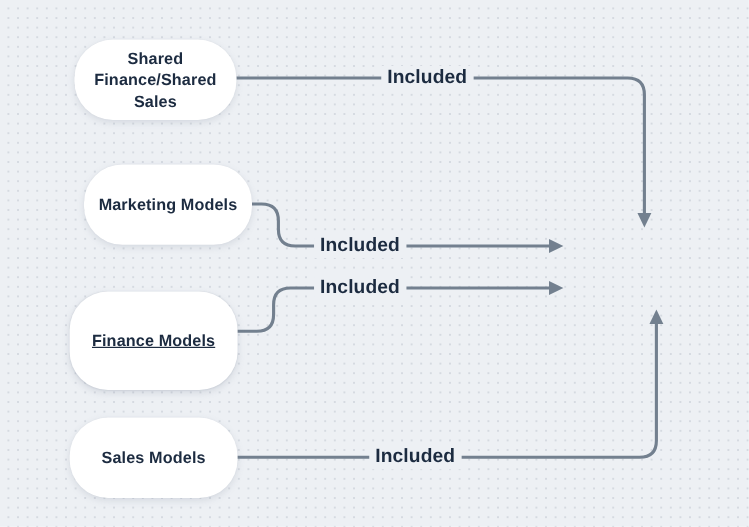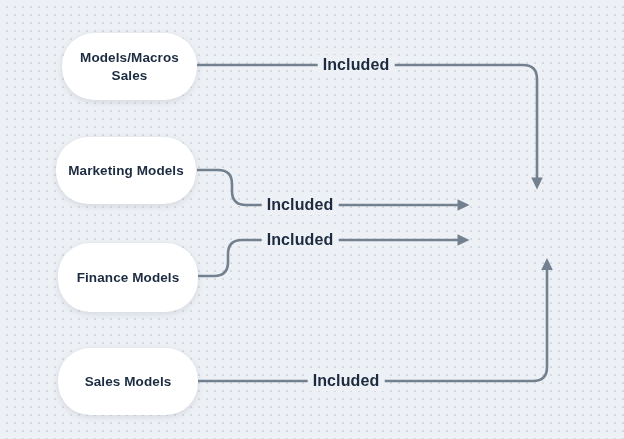--- a/index.html
+++ b/index.html
@@ -88,30 +88,31 @@
       <polygon class="arrowhead" points="469.5,240 457.5,234.2 457.5,245.8"></polygon>
     </g>
     <g>
       <path class="edge-path" d="M 197 381 H 533 Q 547 381 547 367 V 269.5"></path>
       <polygon class="arrowhead" points="547,258 541.2,270 552.8,270"></polygon>
     </g>
   </svg>
 
   <div class="node" style="left:62px; top:33px; width:135px; height:67px;">
     <div>
-      <span class="line">Models/Macros</span>
+      <span class="line">Shared</span>
+      <span class="line">Finance/Shared</span>
       <span class="line">Sales</span>
     </div>
   </div>
 
-  <div class="node" style="left:56px; top:137px; width:140px; height:67px;">
+  <div class="node" style="left:70px; top:137px; width:140px; height:67px;">
     <span>Marketing Models</span>
   </div>
 
-  <div class="node" style="left:58px; top:243px; width:140px; height:69px;">
+  <div class="node" style="left:58px; top:243px; width:140px; height:82px;text-decoration:underline;">
     <span>Finance Models</span>
   </div>
 
   <div class="node" style="left:58px; top:348px; width:140px; height:67px;text-align:center;">
     <span>Sales Models</span>
   </div>
 
 
   <span class="edge-label" style="left:356px; top:65px;">Included</span>
   <span class="edge-label" style="left:300px; top:205px;">Included</span>

